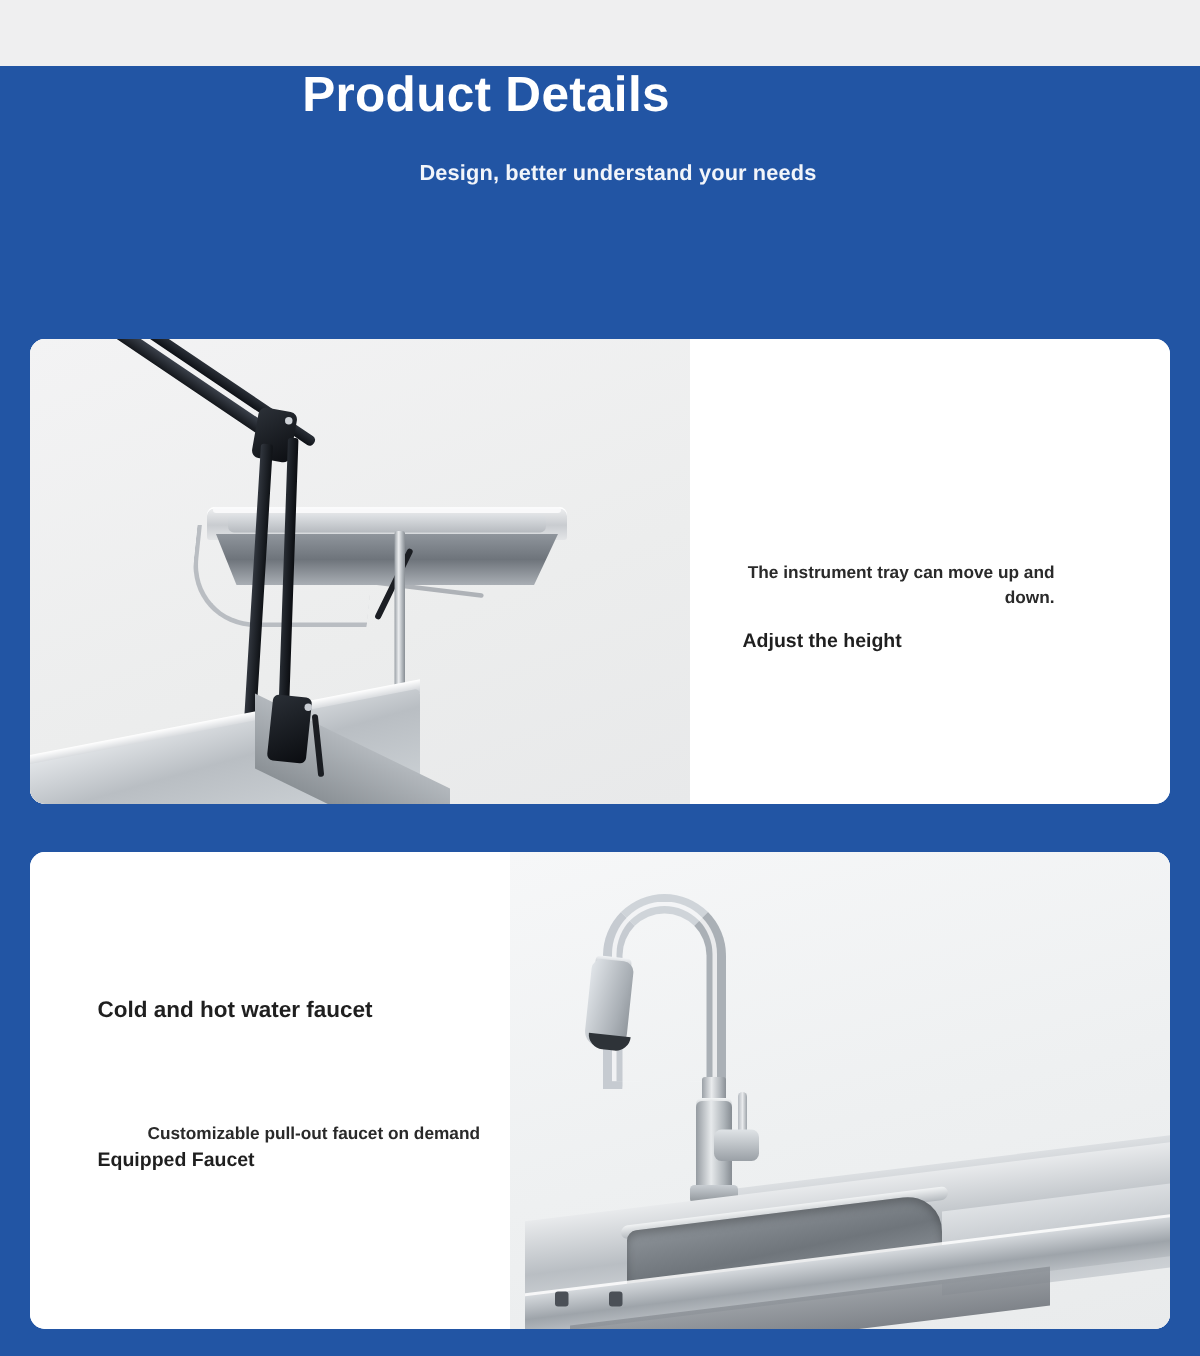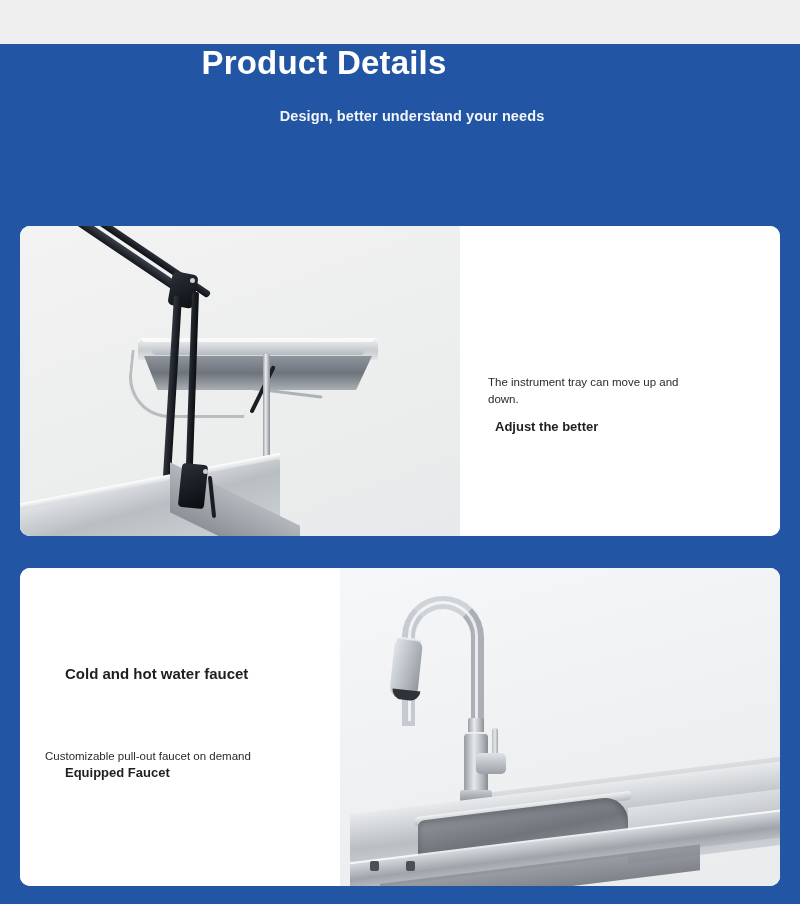--- a/index.html
+++ b/index.html
@@ -91,23 +91,23 @@
   .feature-title {
     position: absolute;
     font-size: 15px;
     font-weight: bold;
     color: #1f1f1f;
     white-space: nowrap;
   }
   .feature-desc {
     position: absolute;
     font-size: 11.5px;
-    font-weight: normal;
+    font-weight: bold;
     color: #2a2a2a;
-    text-align: left;
+    text-align: right;
     line-height: 1.5;
   }
   .feature-sub {
     position: absolute;
     font-size: 13px;
     font-weight: bold;
     color: #1f1f1f;
     white-space: nowrap;
   }
 
@@ -502,21 +502,21 @@
       <div class="table-top"></div>
       <div class="table-edge"></div>
       <div class="post-foot"></div>
       <div class="foot-pin"></div>
       <div class="cable"></div>
     </div>
   </div>
 
   <div class="txt-pane">
     <div class="feature-desc c1-desc">The instrument tray can move up and down.</div>
-    <div class="feature-sub c1-sub">Adjust the better</div>
+    <div class="feature-sub c1-sub">Adjust the height</div>
   </div>
 
 </div>
 
 <div class="card card-2">
 
   <div class="txt-pane">
     <div class="feature-title c2-title">Cold and hot water faucet</div>
     <div class="feature-desc c2-desc">Customizable pull-out faucet on demand</div>
     <div class="feature-sub c2-sub">Equipped Faucet</div>

